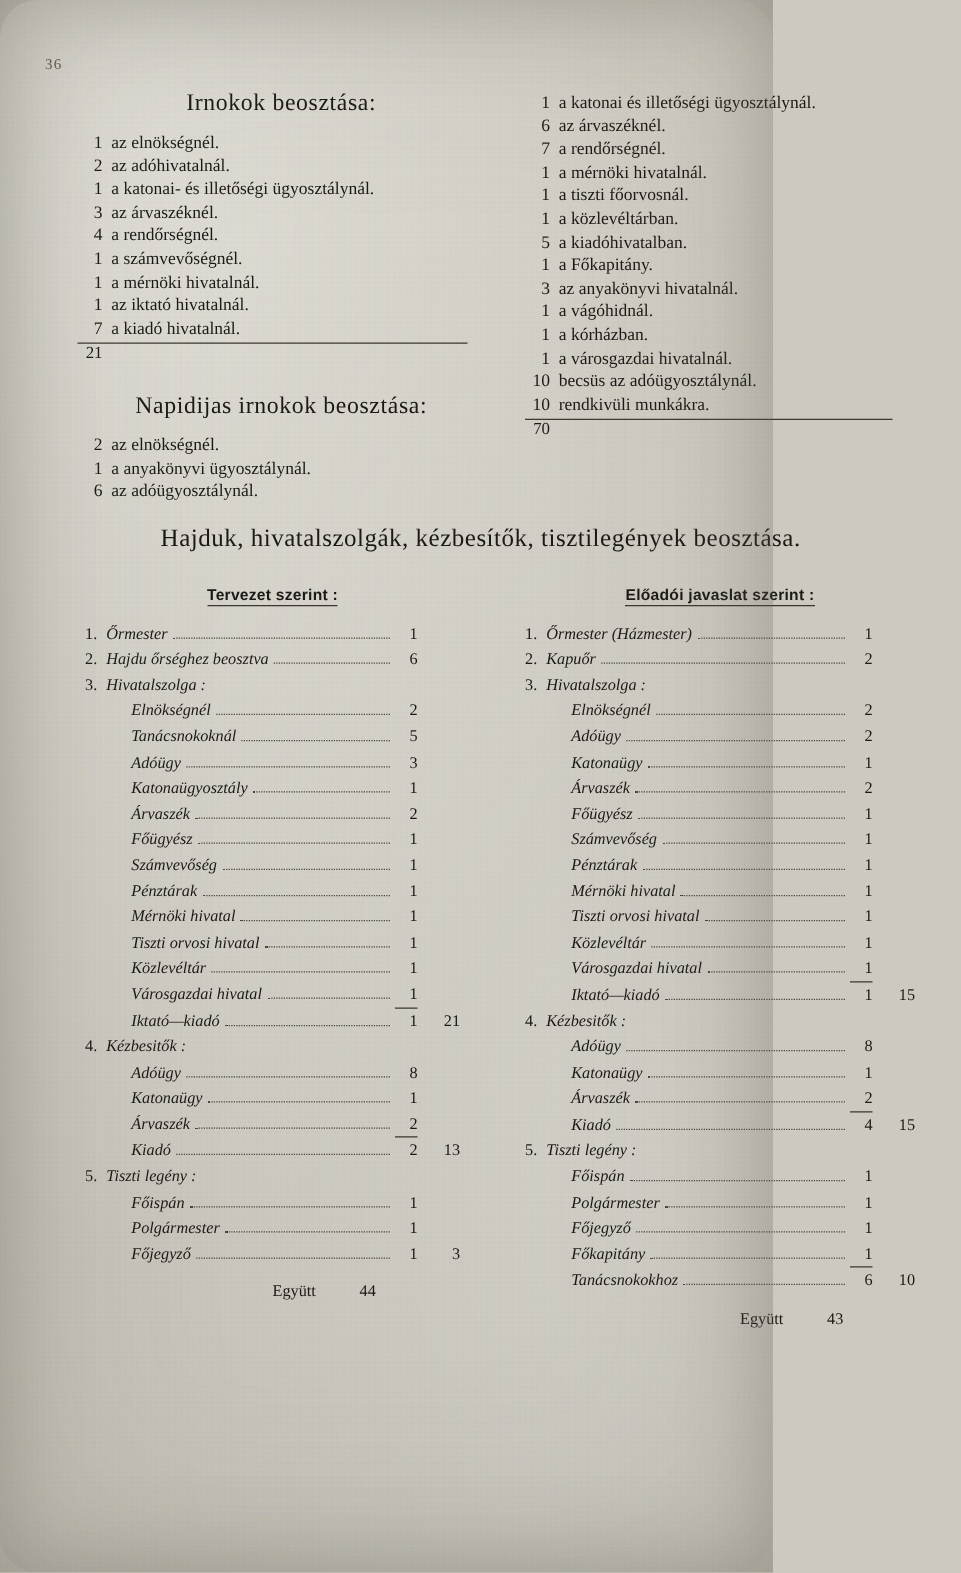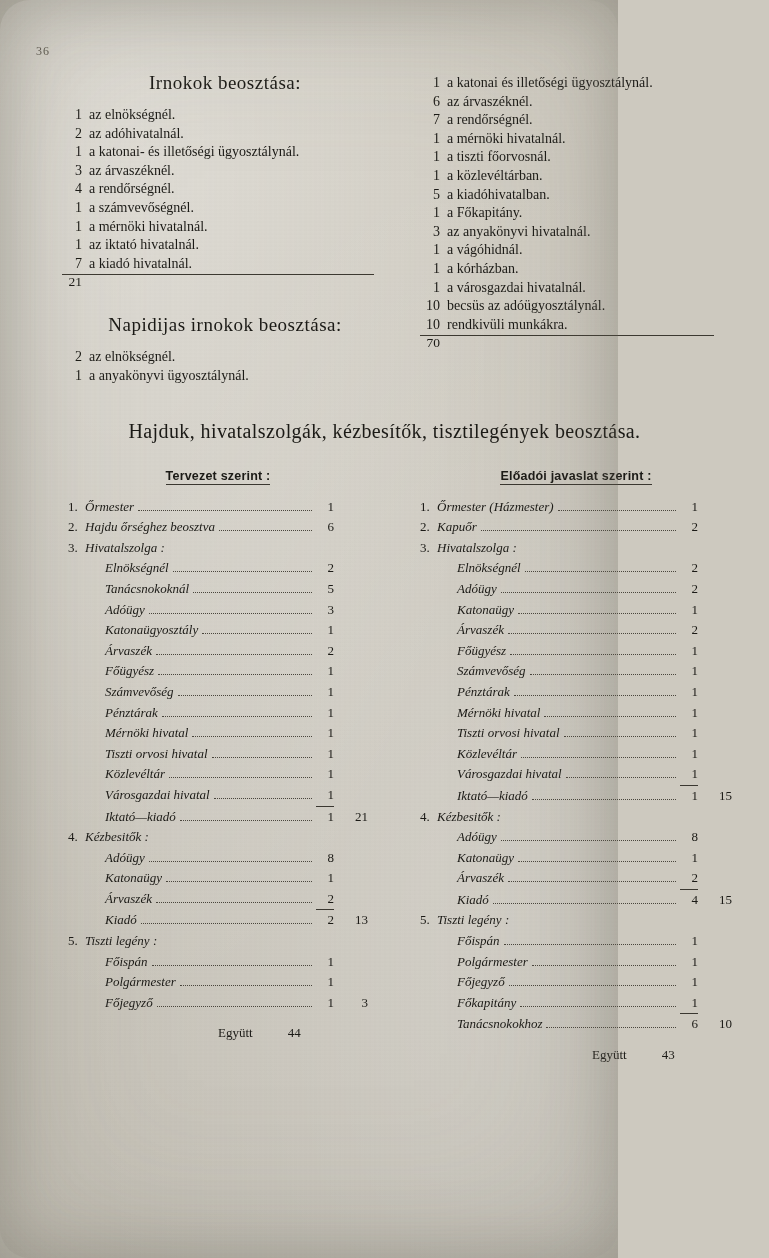--- a/index.html
+++ b/index.html
@@ -207,20 +207,21 @@
           <div class="line"><span class="num">1</span><span>az iktató hivatalnál.</span></div>
           <div class="line underline-item"><span class="num">7</span><span>a kiadó hivatalnál.</span></div>
         </div>
       <div class="sumline">
         <span class="num">21</span>
       </div>
       <h2 class="sect second">Napidijas irnokok beosztása:</h2>
       <div id="tl-list2">
           <div class="line"><span class="num">2</span><span>az elnökségnél.</span></div>
           <div class="line"><span class="num">1</span><span>a anyakönyvi ügyosztálynál.</span></div>
+          <div class="line"><span class="num">6</span><span>az adóügyosztálynál.</span></div>
         </div>
     </div>
 
     <div class="top-right">
       <div id="tr-list">
           <div class="line"><span class="num">1</span><span>a katonai és illetőségi ügyosztálynál.</span></div>
           <div class="line"><span class="num">6</span><span>az árvaszéknél.</span></div>
           <div class="line"><span class="num">7</span><span>a rendőrségnél.</span></div>
           <div class="line"><span class="num">1</span><span>a mérnöki hivatalnál.</span></div>
           <div class="line"><span class="num">1</span><span>a tiszti főorvosnál.</span></div>

